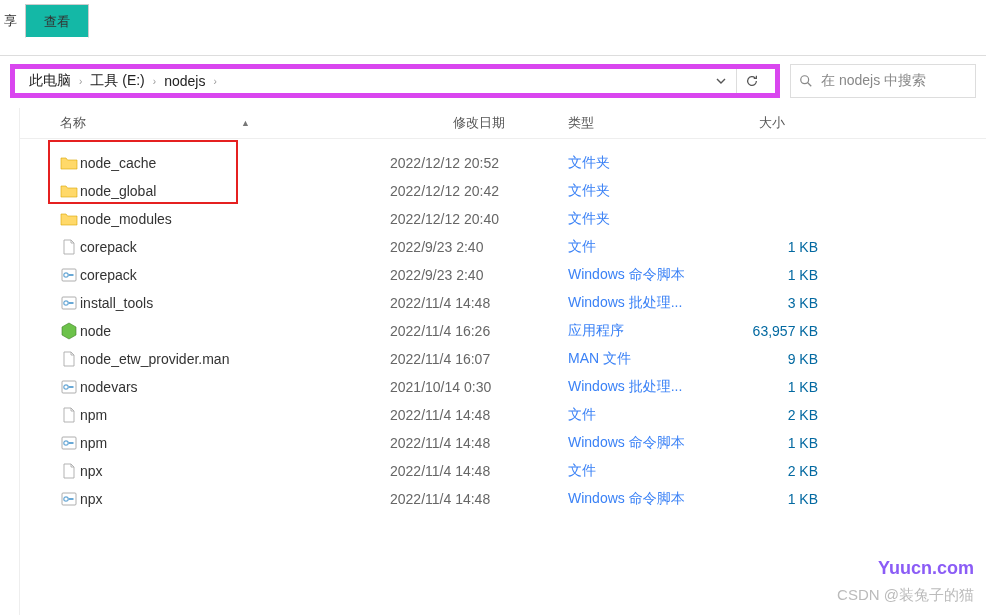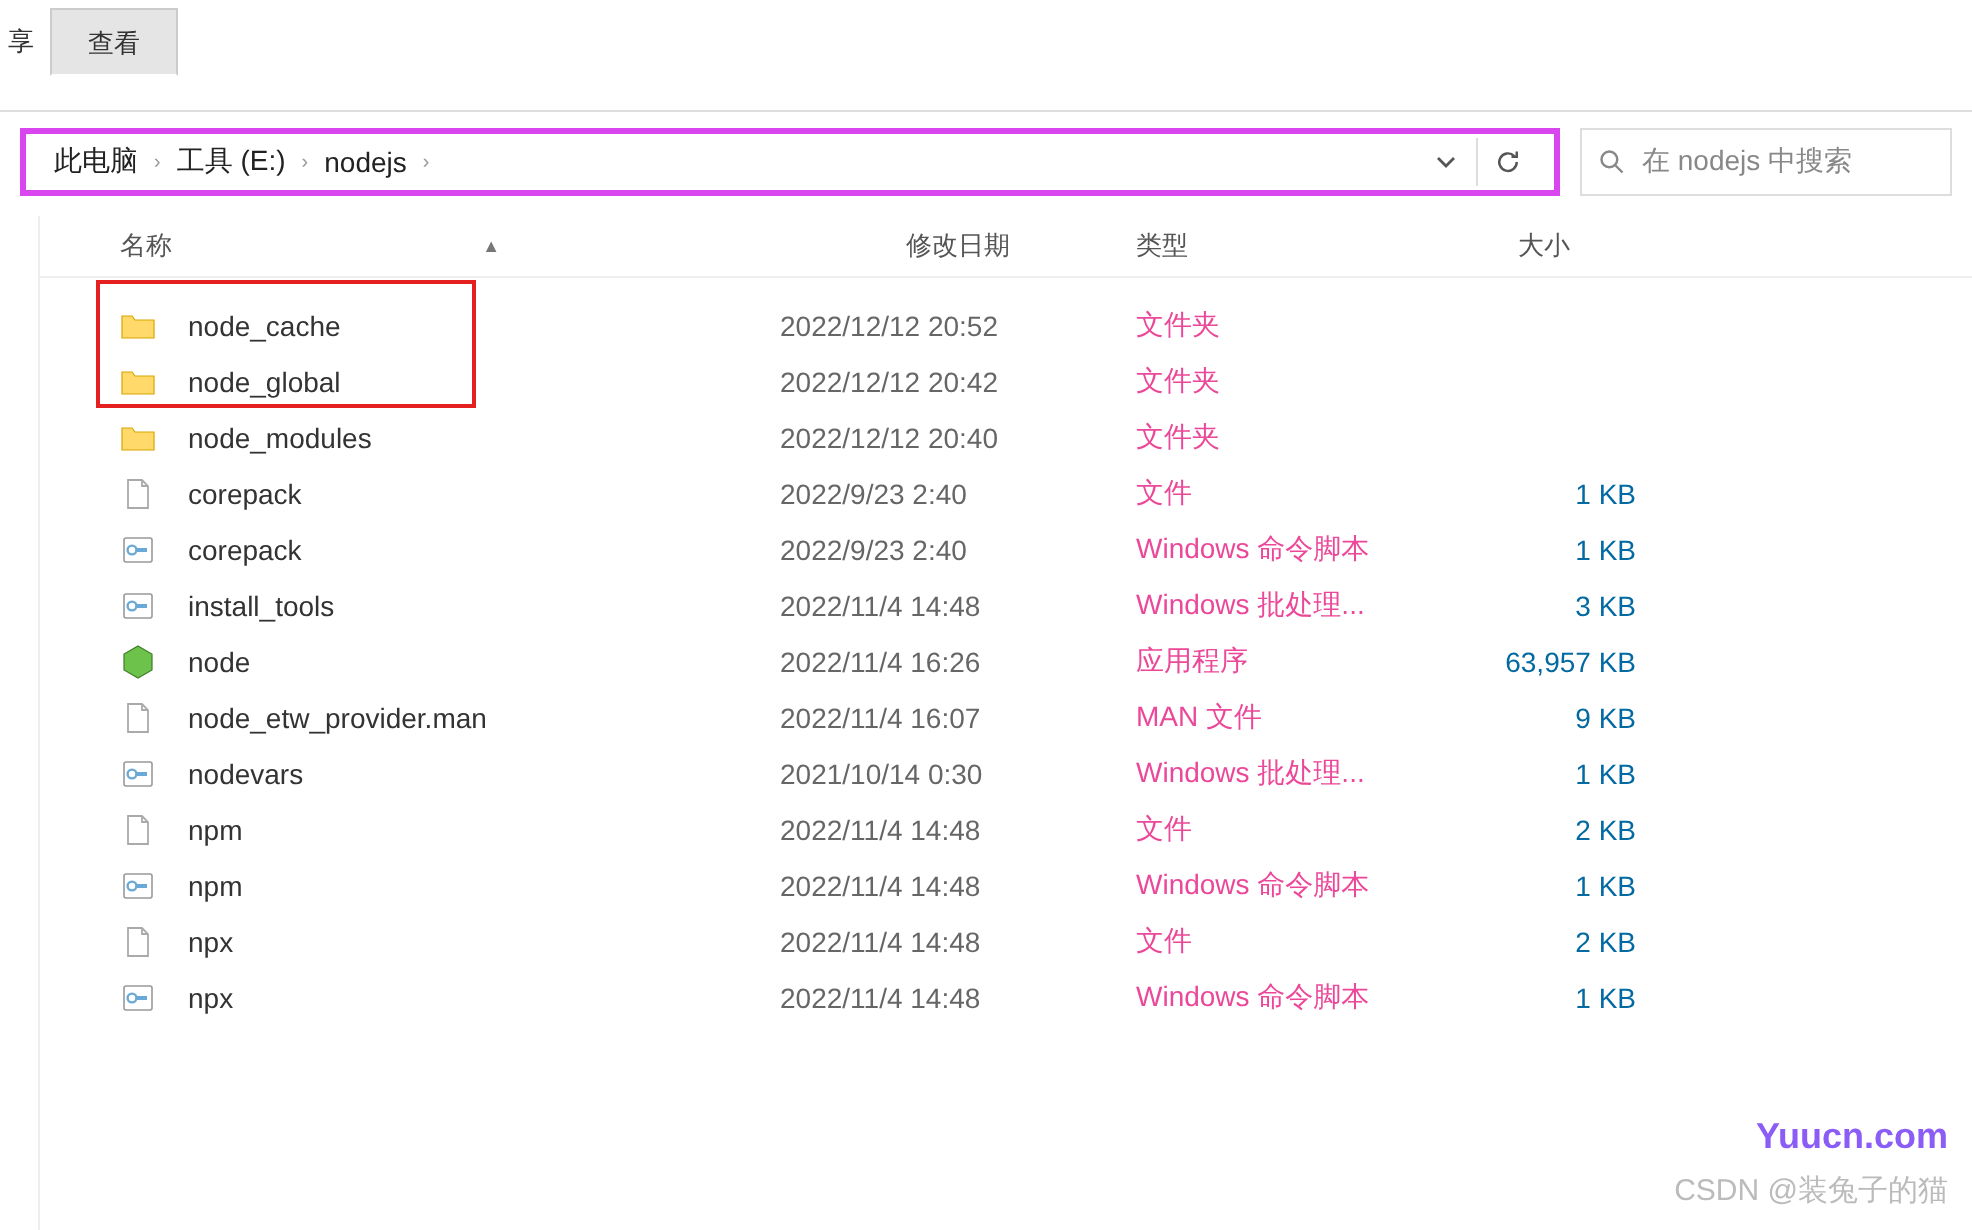--- a/index.html
+++ b/index.html
@@ -1,24 +1,24 @@
 <!DOCTYPE html>
 <html><head>
 <meta charset="utf-8">
 <style>
 * { box-sizing: border-box; margin: 0; padding: 0; font-family: "Microsoft YaHei", "Segoe UI", sans-serif; }
 body { width: 986px; height: 615px; background: #fff; font-size: 14px; color: #333; position: relative; overflow: hidden; }
 
 .ribbon { height: 56px; border-bottom: 1px solid #ddd; display: flex; align-items: flex-start; padding-left: 0; }
 .ribbon-tab { padding: 8px 18px 6px; font-size: 13px; color: #333; border: 1px solid transparent; margin-top: 4px; }
 .ribbon-tab.plain { border: none; padding-left: 4px; padding-right: 8px; }
-.ribbon-tab.active { border: 1px solid #ccc; border-bottom: 1px solid #fff; background: #e5e5e5; }
+.ribbon-tab.active { border: 1px solid #ccc; border-bottom: 1px solid #fff; background: #14b8a6; }
 
 .addr-row { display: flex; align-items: center; padding: 8px 10px 10px 10px; gap: 10px; }
-.breadcrumbs { flex: 1; display: flex; align-items: center; padding: 4px 8px; border: 3px solid #d946ef; height: 34px; }
+.breadcrumbs { flex: 1; display: flex; align-items: center; padding: 4px 8px; border: 5px solid #d946ef; height: 34px; }
 .crumb { padding: 2px 6px; color: #222; }
 .crumb-sep { color: #999; padding: 0 2px; font-size: 10px; }
 .bc-tail { flex: 1; }
 .bc-btn { width: 30px; height: 32px; display: flex; align-items: center; justify-content: center; color: #555; }
 .bc-divider { width: 1px; height: 24px; background: #ddd; }
 .searchbox { width: 186px; border: 1px solid #ddd; height: 34px; display: flex; align-items: center; padding: 0 8px; color: #888; gap: 8px; }
 .searchbox svg { flex-shrink: 0; }
 
 .content { display: flex; height: calc(100% - 56px - 52px); }
 .leftcol { width: 20px; border-right: 1px solid #eee; }
@@ -26,23 +26,23 @@
 
 .headers { display: flex; padding: 6px 0 6px 40px; color: #555; font-size: 13px; border-bottom: 1px solid #eee; }
 .col-name { width: 330px; display: flex; align-items: center; gap: 60px; }
 .col-date { width: 178px; text-align: center; }
 .col-type { width: 158px; }
 .col-size { width: 100px; text-align: center; padding-right: 8px; }
 .sort-ind { font-size: 9px; color: #777; margin-left: auto; margin-right: 140px; }
 
 .rows { padding-top: 10px; }
 .row { display: flex; align-items: center; padding: 4px 0 4px 40px; height: 28px; }
-.cell-name { width: 330px; display: flex; align-items: center; gap: 16px; }
+.cell-name { width: 330px; display: flex; align-items: center; gap: 2px; }
 .cell-date { width: 178px; color: #666; }
-.cell-type { width: 158px; color: #ec4899; }
+.cell-type { width: 158px; color: #3b82f6; }
 .cell-size { width: 100px; text-align: right; color: #0369a1; padding-right: 8px; }
 
 .ico { width: 18px; height: 18px; display: inline-flex; align-items: center; justify-content: center; flex-shrink: 0; }
 
 .highlight-box { position: absolute; border: 2px solid #e52020; left: 28px; top: 32px; width: 190px; height: 64px; pointer-events: none; }
 
 .wm1 { position: absolute; right: 12px; bottom: 36px; color: #8b5cf6; font-weight: bold; font-size: 18px; font-family: Arial; text-align: right; }
 .wm2 { position: absolute; right: 12px; bottom: 10px; color: #bbb; font-size: 15px; }
 </style>
 </head>

